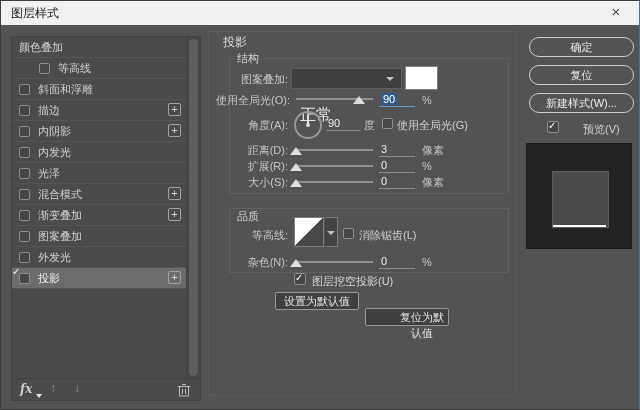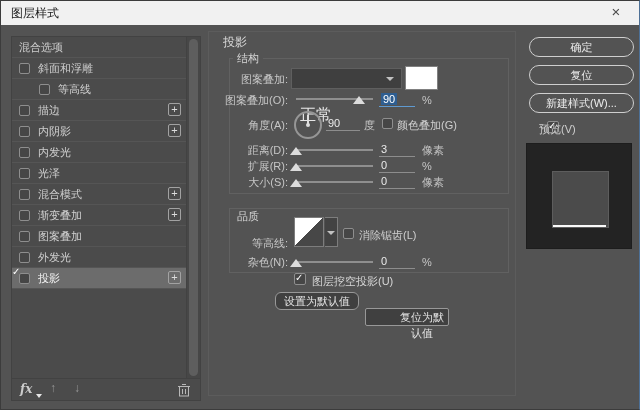--- a/index.html
+++ b/index.html
@@ -75,29 +75,29 @@
 <div class="win">
 
   <div class="titlebar">
     <span class="title">图层样式</span>
     <span class="close-btn">×</span>
   </div>
 
   <div class="sidebar">
     <div class="effects-list">
         <div class="sb-row">
-          <span class="sb-label">混合选项</span>
+          <span class="sb-label">颜色叠加</span>
+        </div>
+        <div class="sb-row indent">
+          <span class="cb sb-cb"></span>
+          <span class="sb-label">等高线</span>
         </div>
         <div class="sb-row">
           <span class="cb sb-cb"></span>
           <span class="sb-label">斜面和浮雕</span>
-        </div>
-        <div class="sb-row indent">
-          <span class="cb sb-cb"></span>
-          <span class="sb-label">等高线</span>
         </div>
         <div class="sb-row">
           <span class="cb sb-cb"></span>
           <span class="sb-label">描边</span>
           <span class="plusbtn">+</span>
         </div>
         <div class="sb-row">
           <span class="cb sb-cb"></span>
           <span class="sb-label">内阴影</span>
           <span class="plusbtn">+</span>
@@ -162,35 +162,35 @@
   <div class="group" style="left:228px;top:57px;width:280px;height:136px;"></div>
   <div class="legend" style="left:232px;top:50px;">结构</div>
 
   <div class="lbl" style="top:71px;">图案叠加:</div>
   <div class="dropdown">
     <span class="dd-text">正常</span>
     <span class="dd-caret"></span>
   </div>
   <div class="swatch"></div>
 
-  <div class="lbl" style="top:92px;">图案叠加(O):</div>
+  <div class="lbl" style="top:92px;">使用全局光(O):</div>
   <div class="track" style="left:295px;top:97px;"></div>
   <div class="thumb" style="left:352px;top:95px;"></div>
   <div class="val selhl" style="left:378px;top:91px;"><span class="hl">90</span></div>
   <div class="unit" style="left:421px;top:92px;">%</div>
 
   <div class="lbl" style="top:117px;">角度(A):</div>
   <div class="dial">
     <span class="needle"></span>
     <span class="dialdot"></span>
   </div>
   <div class="val" style="left:325px;top:115px;width:34px;">90</div>
   <div class="unit" style="left:363px;top:117px;">度</div>
   <span class="cb" style="left:381px;top:117px;"></span>
-  <div class="statictext" style="left:396px;top:117px;">颜色叠加(G)</div>
+  <div class="statictext" style="left:396px;top:117px;">使用全局光(G)</div>
 
   <div class="lbl" style="top:142px;">距离(D):</div>
   <div class="track" style="left:295px;top:148px;"></div>
   <div class="thumb" style="left:289px;top:146px;"></div>
   <div class="val" style="left:378px;top:141px;">3</div>
   <div class="unit" style="left:421px;top:142px;">像素</div>
 
   <div class="lbl" style="top:158px;">扩展(R):</div>
   <div class="track" style="left:295px;top:164px;"></div>
   <div class="thumb" style="left:289px;top:162px;"></div>
@@ -199,41 +199,41 @@
 
   <div class="lbl" style="top:174px;">大小(S):</div>
   <div class="track" style="left:295px;top:180px;"></div>
   <div class="thumb" style="left:289px;top:178px;"></div>
   <div class="val" style="left:378px;top:173px;">0</div>
   <div class="unit" style="left:421px;top:174px;">像素</div>
 
   <div class="group" style="left:228px;top:207px;width:280px;height:65px;"></div>
   <div class="legend" style="left:232px;top:200px;margin-top:8px;">品质</div>
 
-  <div class="lbl" style="top:235px;">等高线:</div>
+  <div class="lbl" style="top:227px;">等高线:</div>
   <div class="contour-thumb"></div>
   <div class="contour-arrow">
       <span class="dd-caret"></span>
     </div>
   <span class="cb" style="left:342px;top:227px;"></span>
   <div class="statictext" style="left:358px;top:227px;">消除锯齿(L)</div>
 
   <div class="lbl" style="top:254px;">杂色(N):</div>
   <div class="track" style="left:295px;top:260px;"></div>
   <div class="thumb" style="left:289px;top:258px;"></div>
   <div class="val" style="left:378px;top:253px;">0</div>
   <div class="unit" style="left:421px;top:254px;">%</div>
 
   <span class="cb checked" style="left:293px;top:272px;width:12px;height:12px;"></span>
   <div class="statictext" style="left:311px;top:273px;color:#d6d6d6;">图层挖空投影(U)</div>
-  <div class="defbtn" style="left:274px;top:291px;border-radius:6px;">设置为默认值</div>
+  <div class="defbtn" style="left:274px;top:291px;">设置为默认值</div>
   <div class="defbtn" style="left:364px;top:307px;padding-left:30px;">复位为默认值</div>
 
   <div class="pill" style="top:36px;">确定</div>
   <div class="pill" style="top:64px;">复位</div>
   <div class="pill" style="top:92px;">新建样式(W)...</div>
   <span class="cb checked" style="left:546px;top:120px;width:12px;height:12px;"></span>
-  <div class="statictext" style="left:538px;top:121px;">预览(V)</div>
+  <div class="statictext" style="left:582px;top:121px;">预览(V)</div>
   <div class="preview-box">
     <div class="preview-inner"></div>
   </div>
 
 </div>
 
 </body></html>

